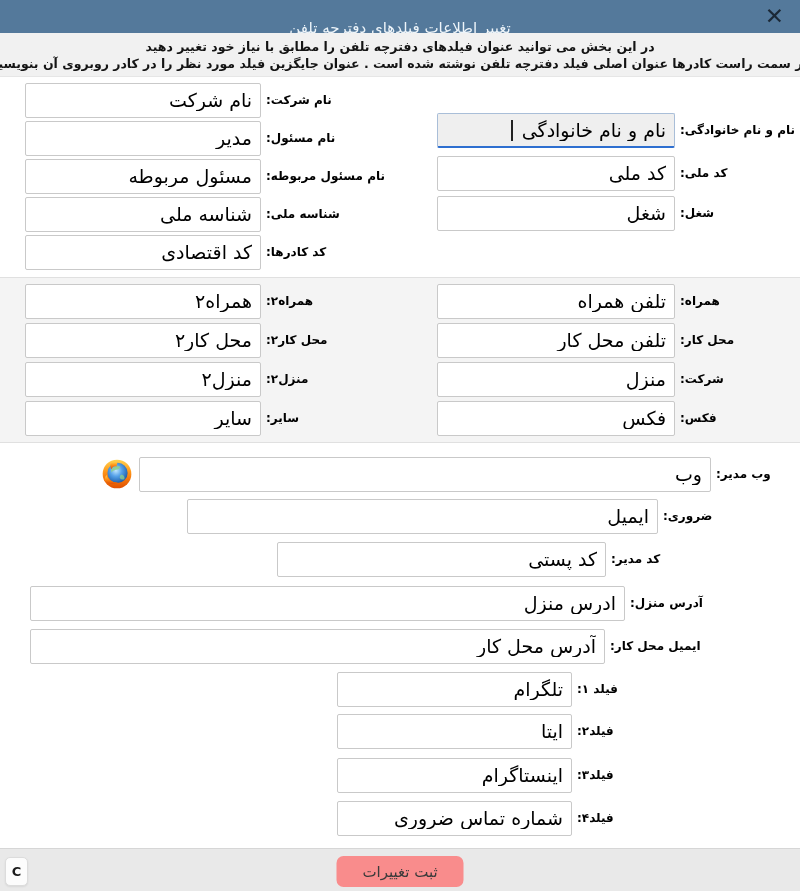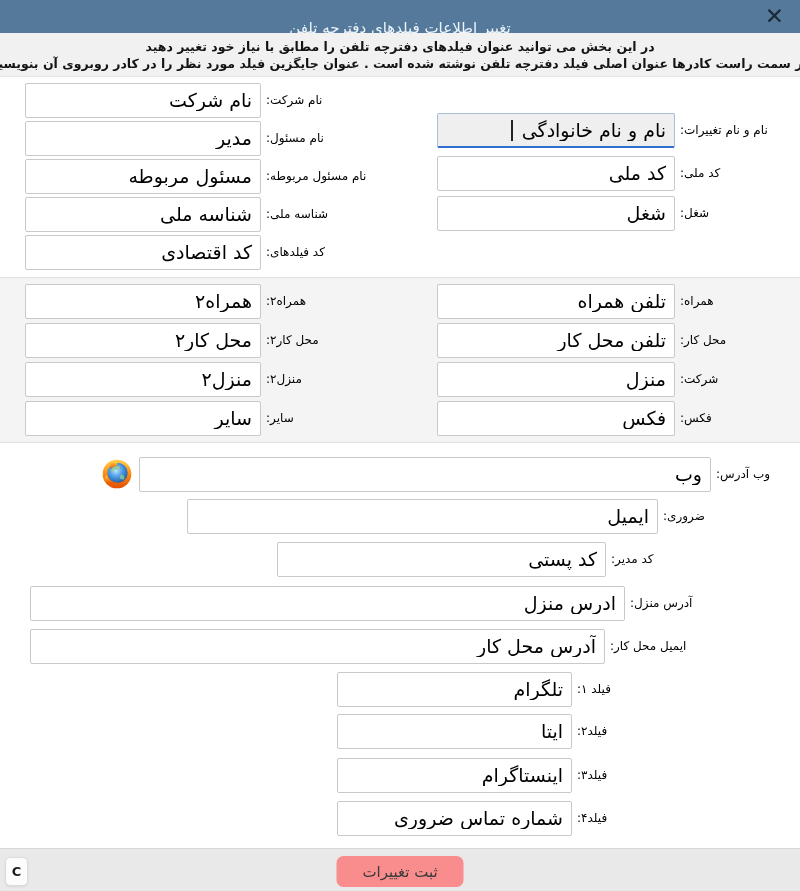--- a/index.html
+++ b/index.html
@@ -36,21 +36,21 @@
 
   
   .panel2 {
     position: absolute; top: 277px; left: 0; right: 0; height: 166px;
     background: var(--panel-bg, #f4f4f4);
     border-top: 1px solid #e0e0e0; border-bottom: 1px solid #e0e0e0;
   }
 
   
   .row { position: absolute; display: flex; align-items: center; gap: 5px; height: 36px; }
-  .lbl { font-size: 12px; font-weight: normal; color: #000; white-space: nowrap; }
+  .lbl { font-size: 12px; font-weight: bold; color: #000; white-space: nowrap; }
   .inp {
     height: 35px; border: 1px solid #c9c9c9; background: #fff; border-radius: 2px;
     font-family: inherit; font-size: 19px; color: #000;
     padding: 0 8px; direction: rtl; text-align: right; outline: none;
   }
   .inp.focused {
     background: #efefef;
     border: 1px solid #a9bed8;
     border-bottom: 2px solid var(--focus-underline, #2e6fd0);
   }
@@ -87,21 +87,21 @@
   </div>
 
   <div class="notice">
     <div class="notice-line">در این بخش می توانید عنوان فیلدهای دفترچه تلفن را مطابق با نیاز خود تغییر دهید</div>
     <div class="notice-line">در سمت راست کادرها عنوان اصلی فیلد دفترچه تلفن نوشته شده است . عنوان جایگزین فیلد مورد نظر را در کادر روبروی آن بنویسید</div>
   </div>
 
   <div class="panel2"></div>
 
   <div class="row" style="top:112px;left:437px">
-    <label class="lbl">نام و نام تغییرات:</label>
+    <label class="lbl">نام و نام خانوادگی:</label>
     <input class="inp focused" style="width: 238px;" value="نام و نام خانوادگی">
     <span class="caret"></span>
   </div>
   <div class="row" style="top:155px;left:437px">
     <label class="lbl">کد ملی:</label>
     <input class="inp" style="width: 238px;" value="کد ملی">
   </div>
   <div class="row" style="top:195px;left:437px">
     <label class="lbl">شغل:</label>
     <input class="inp" style="width: 238px;" value="شغل">
@@ -117,21 +117,21 @@
   </div>
   <div class="row" style="top:158px;left:25px">
     <label class="lbl">نام مسئول مربوطه:</label>
     <input class="inp" style="width: 236px;" value="مسئول مربوطه">
   </div>
   <div class="row" style="top:196px;left:25px">
     <label class="lbl">شناسه ملی:</label>
     <input class="inp" style="width: 236px;" value="شناسه ملی">
   </div>
   <div class="row" style="top:234px;left:25px">
-    <label class="lbl">کد فیلدهای:</label>
+    <label class="lbl">کد کادرها:</label>
     <input class="inp" style="width: 236px;" value="کد اقتصادی">
   </div>
 
   <div class="row" style="top:283px;left:437px">
     <label class="lbl">همراه:</label>
     <input class="inp" style="width: 238px;" value="تلفن همراه">
   </div>
   <div class="row" style="top:322px;left:437px">
     <label class="lbl">محل کار:</label>
     <input class="inp" style="width: 238px;" value="تلفن محل کار">
@@ -156,21 +156,21 @@
   <div class="row" style="top:361px;left:25px">
     <label class="lbl">منزل۲:</label>
     <input class="inp" style="width: 236px;" value="منزل۲">
   </div>
   <div class="row" style="top:400px;left:25px">
     <label class="lbl">سایر:</label>
     <input class="inp" style="width: 236px;" value="سایر">
   </div>
 
   <div class="row" style="top:456px;left:100px">
-    <label class="lbl">وب آدرس:</label>
+    <label class="lbl">وب مدیر:</label>
     <input class="inp" style="width: 572px;" value="وب">
     <span class="ficon">
       <svg width="34" height="34" viewBox="0 0 64 64">
         <defs>
           <radialGradient id="gGlobe" cx="42%" cy="38%" r="65%">
             <stop offset="0%" stop-color="#bfe6ff"></stop>
             <stop offset="45%" stop-color="#55a1e8"></stop>
             <stop offset="100%" stop-color="#1b5ca8"></stop>
           </radialGradient>
           <linearGradient id="gFox" x1="0" y1="0" x2="0" y2="1">

